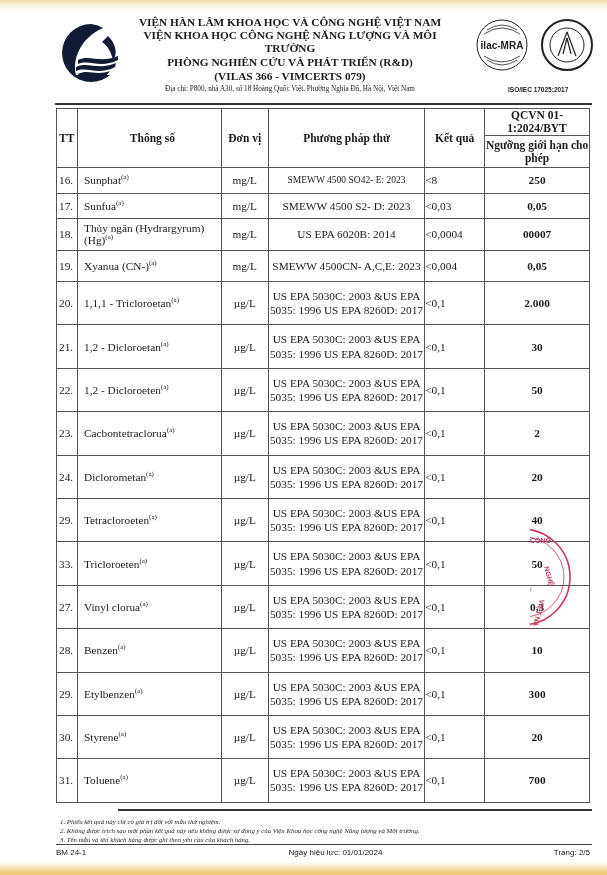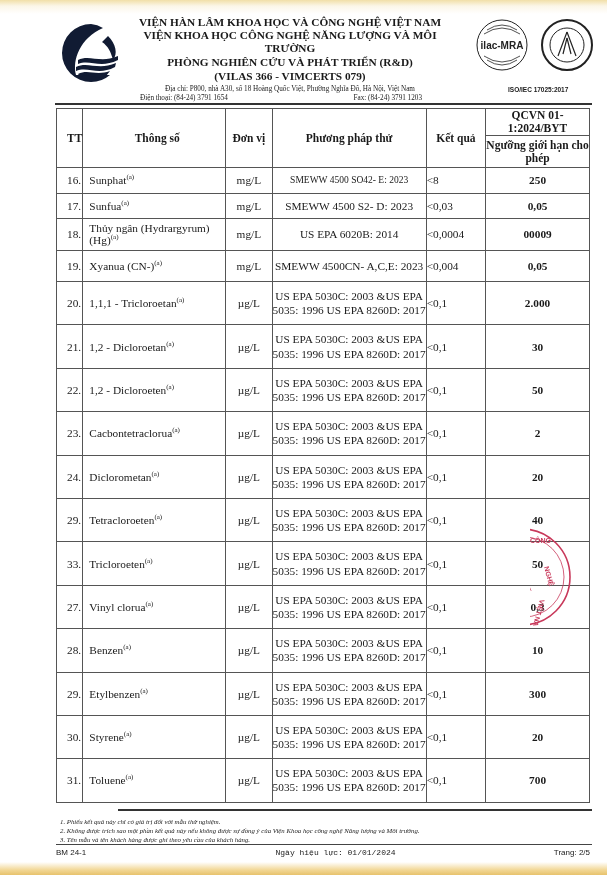--- a/index.html
+++ b/index.html
@@ -30,21 +30,21 @@
     position: absolute; left: 56px; top: 108px;
     border-collapse: collapse;
     width: 534px;
     font-size: 11.3px;
   }
   table.results td, table.results th {
     border: 1px solid #555;
     vertical-align: middle;
   }
   th { font-weight: bold; text-align: center; font-size: 11.5px; }
-  .c-tt { width: 21px; text-align: left; padding-left: 10px; }
+  .c-tt { width: 21px; text-align: left; padding-left: 2px; }
   .c-name { width: 144px; text-align: left; padding-left: 6px; }
   .c-unit { width: 47px; text-align: center; }
   .c-method { width: 157px; text-align: center; line-height: 14.2px; margin-left: 8px; }
   .c-result { width: 60px; }
   .c-limit { width: 105px; text-align: center; font-weight: bold; }
   .sup { font-size: 7px; vertical-align: super; line-height: 0; }
   .method-small { font-size: 9.5px; }
   tr.h-short td { height: 25.5px; }
   tr.h-mid td { height: 31.5px; }
   tr.h-tall td { height: 43.4px; }
@@ -53,45 +53,41 @@
   .name-wrap { line-height: 12px; }
 
   
   .stamp { position: absolute; left: 530px; top: 527px; width: 50px; height: 100px; pointer-events: none; }
 
   
   .foot-rule1 { position: absolute; left: 118px; top: 809px; width: 474px; height: 1.5px; background: #333; }
   .notes { position: absolute; left: 60px; top: 817px; font-size: 6.8px; font-style: italic; line-height: 9px; }
   .foot-rule2 { position: absolute; left: 56px; top: 844px; width: 536px; height: 1px; background: #444; }
   .foot-line { position: absolute; left: 56px; top: 848px; width: 534px; font-family: "Liberation Sans", sans-serif; font-size: 8px; display: flex; justify-content: space-between; }
-  .foot-line span:nth-child(2) { margin-left: 31px; font-family: Liberation Mono, monospace; }
+  .foot-line span:nth-child(2) { margin-left: 31px; }
 </style>
 </head>
 <body>
 
 <div class="page">
 
   <svg class="logo-left" viewBox="0 0 66 66">
     <path d="M33 4 A29 29 0 1 0 33 62 A29 29 0 0 0 52 55 L18 55 C14 40 22 18 45 8 A29 29 0 0 0 33 4 Z" fill="#111b33"></path>
     <path d="M50 16 C58 24 60 34 55 40 C53 32 50 26 44 22 Z" fill="#111b33"></path>
     <path d="M20 40 C32 34 42 44 60 36 L60 40 C42 49 32 39 20 44 Z" fill="#111b33"></path>
     <path d="M18 47 C30 41 40 51 58 43 L57 47 C40 56 30 46 18 51 Z" fill="#111b33"></path>
     <path d="M20 54 C30 49 38 56 52 51 L48 56 C38 60 30 53 22 57 Z" fill="#111b33"></path>
   </svg>
 
   <div class="header-text">
     <div class="h1">VIỆN HÀN LÂM KHOA HỌC VÀ CÔNG NGHỆ VIỆT NAM</div>
     <div class="h2">VIỆN KHOA HỌC CÔNG NGHỆ NĂNG LƯỢNG VÀ MÔI TRƯỜNG</div>
     <div class="h3">PHÒNG NGHIÊN CỨU VÀ PHÁT TRIỂN (R&amp;D)</div>
     <div class="h4">(VILAS 366 - VIMCERTS 079)</div>
     <div class="addr">Địa chỉ: P800, nhà A30, số 18 Hoàng Quốc Việt, Phường Nghĩa Đô, Hà Nội, Việt Nam</div>
-    <div class="phone-line">
-      <span>Điện thoại: (84-24) 3791 1654</span>
-      <span>Fax: (84-24) 3791 1203</span>
-    </div>
   </div>
 
   <svg class="logos-right" viewBox="0 0 125 55">
     <g>
       <circle cx="27" cy="27" r="25" fill="none" stroke="#222" stroke-width="1"></circle>
       <path d="M9 16 Q27 4 45 16" fill="none" stroke="#222" stroke-width="0.8"></path>
       <path d="M12 12 Q27 2 42 12" fill="none" stroke="#222" stroke-width="0.8"></path>
       <path d="M9 38 Q27 50 45 38" fill="none" stroke="#222" stroke-width="0.8"></path>
       <path d="M12 42 Q27 52 42 42" fill="none" stroke="#222" stroke-width="0.8"></path>
       <rect x="3" y="21" width="48" height="12" fill="#fff"></rect>
@@ -136,21 +132,21 @@
           <td class="c-method"><span>SMEWW 4500 S2- D: 2023</span></td>
           <td class="c-result"><span>&lt;0,03</span></td>
           <td class="c-limit"><span>0,05</span></td>
         </tr>
         <tr class="h-mid">
           <td class="c-tt"><span>18.</span></td>
           <td class="c-name"><span class="name-wrap">Thủy ngân (Hydrargyrum) (Hg)</span><span class="sup">(a)</span></td>
           <td class="c-unit"><span>mg/L</span></td>
           <td class="c-method"><span>US EPA 6020B: 2014</span></td>
           <td class="c-result"><span>&lt;0,0004</span></td>
-          <td class="c-limit"><span>00009</span></td>
+          <td class="c-limit"><span>00007</span></td>
         </tr>
         <tr class="h-mid">
           <td class="c-tt"><span>19.</span></td>
           <td class="c-name"><span class="name-wrap">Xyanua (CN-)</span><span class="sup">(a)</span></td>
           <td class="c-unit"><span>mg/L</span></td>
           <td class="c-method"><span>SMEWW 4500CN- A,C,E: 2023</span></td>
           <td class="c-result"><span>&lt;0,004</span></td>
           <td class="c-limit"><span>0,05</span></td>
         </tr>
         <tr class="h-tall">

